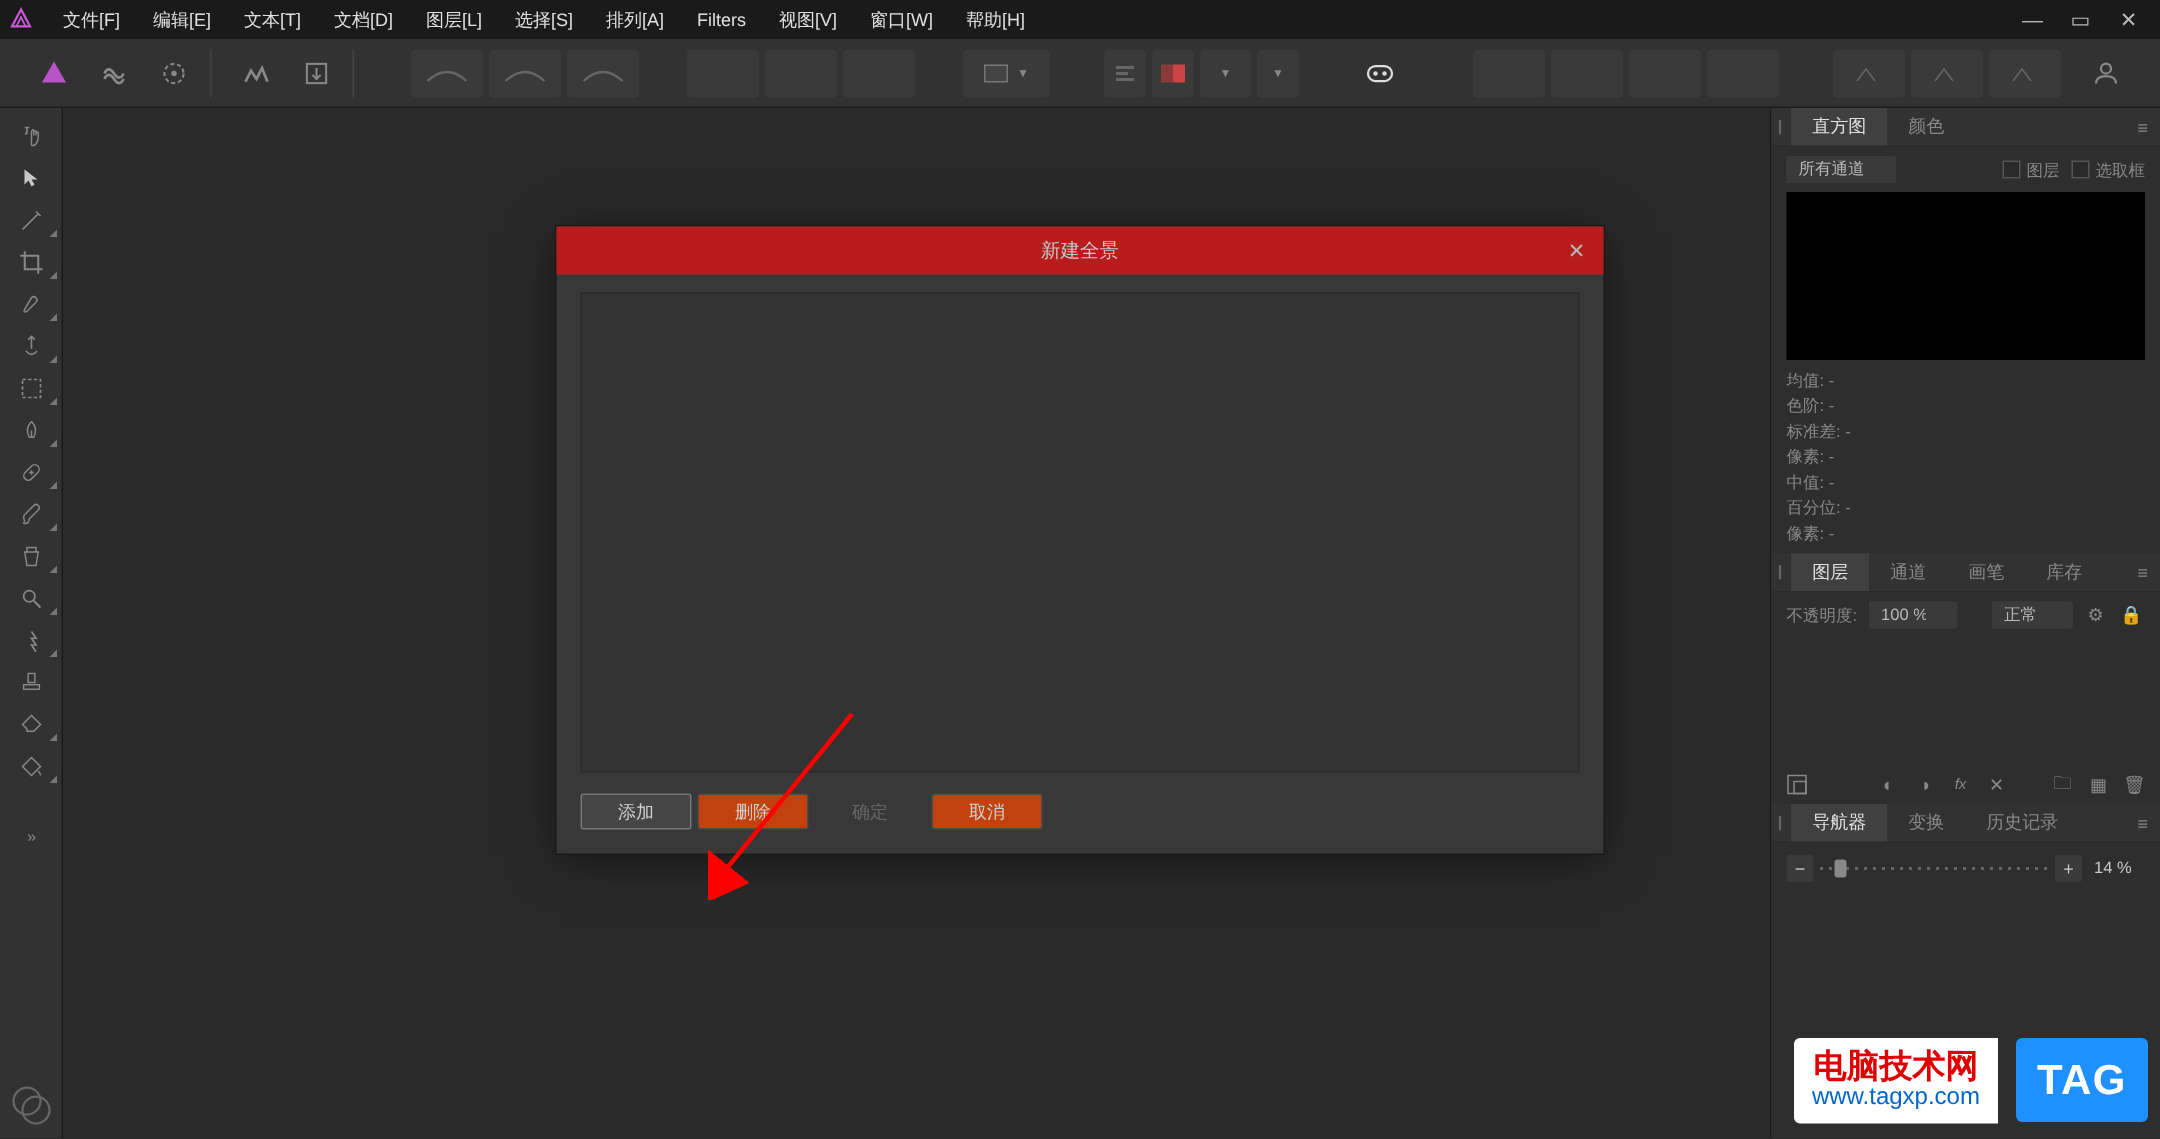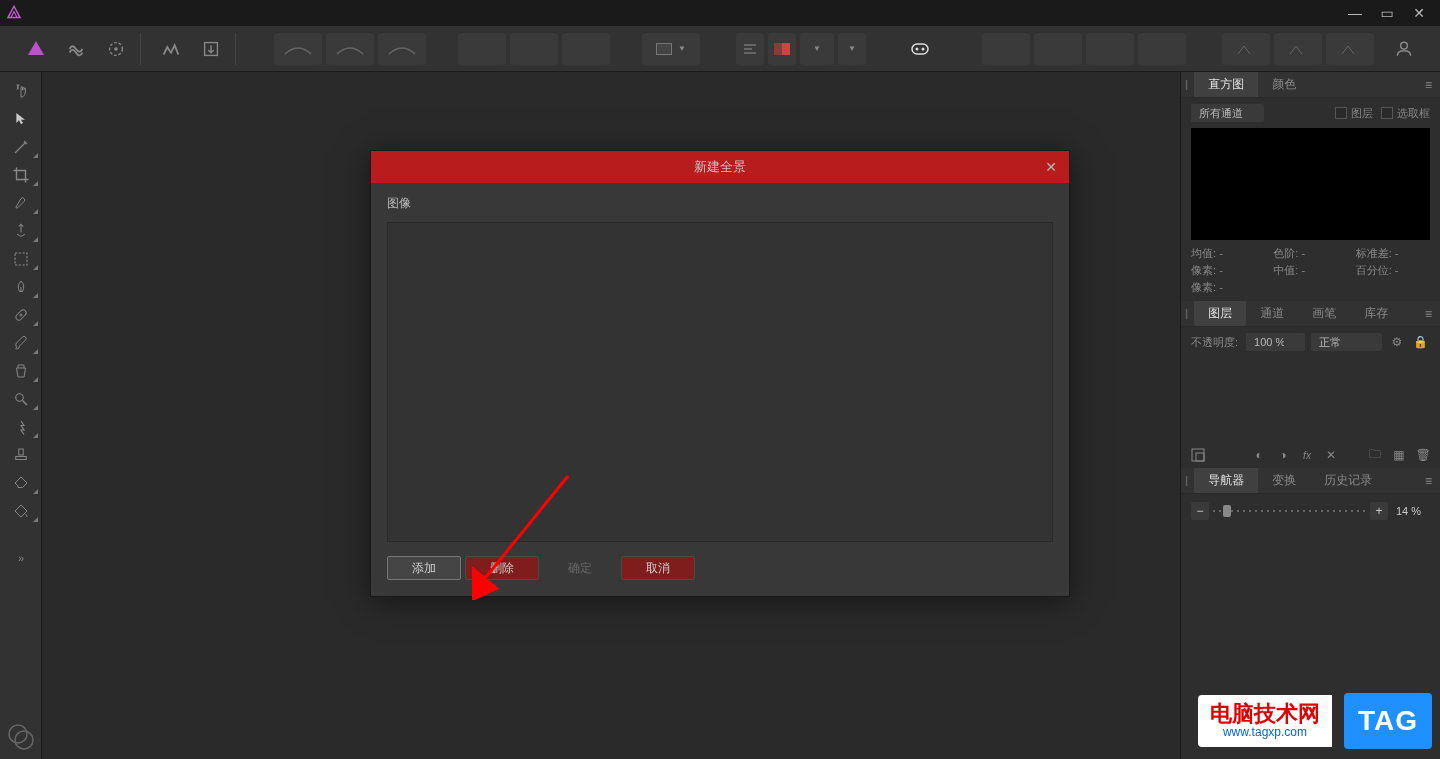--- a/index.html
+++ b/index.html
@@ -37,21 +37,21 @@
 .panel-menu { margin-left: auto; padding: 4px 8px; color: #888; cursor: pointer; }
 .panel-body { background: #2e2e2e; }
 
 .hist-controls { display: flex; align-items: center; padding: 6px 10px; gap: 8px; font-size: 11px; }
 .hist-select { background: #3a3a3a; color: #b8b8b8; border: none; padding: 3px 18px 3px 8px; font-size: 11px; appearance: none; position: relative; }
 .hist-select-wrap { display: flex; align-items: center; background: #3a3a3a; border-radius: 2px; padding-right: 4px; }
 .hist-select-wrap::after { content: "▼"; font-size: 7px; color: #888; margin-left: -14px; margin-right: 6px; pointer-events: none; }
 .hist-chk { display: flex; align-items: center; gap: 4px; color: #888; font-size: 11px; }
 .hist-chk-box { width: 12px; height: 12px; border: 1px solid #555; background: #2a2a2a; }
 .hist-preview { background: #000; height: 112px; margin: 0 10px; }
-.hist-stats { display: grid; grid-template-columns: 1fr 1fr 1fr; padding: 6px 10px; font-size: 11px; color: #888; gap: 2px 8px; }
+.hist-stats { display: grid; grid-template-columns: 1fr; padding: 6px 10px; font-size: 11px; color: #888; gap: 2px 8px; }
 .hist-range { display: flex; align-items: center; padding: 6px 10px; gap: 6px; font-size: 11px; color: #888; }
 .range-input { flex: 1; background: #3a3a3a; border: none; color: #c8c8c8; padding: 3px 6px; font-size: 11px; }
 
 .layers-controls { display: flex; align-items: center; padding: 6px 10px; gap: 6px; font-size: 11px; color: #888; }
 .layers-canvas { height: 85px; background: #2e2e2e; }
 .layers-footer { display: flex; align-items: center; padding: 4px 8px; gap: 6px; }
 .lf-icon { width: 18px; height: 18px; display: flex; align-items: center; justify-content: center; color: #888; cursor: pointer; font-size: 12px; }
 
 .nav-controls { display: flex; align-items: center; padding: 8px 10px; gap: 4px; }
 .nav-btn { width: 18px; height: 18px; background: #3a3a3a; border-radius: 2px; display: flex; align-items: center; justify-content: center; color: #c8c8c8; cursor: pointer; font-size: 12px; }
@@ -62,43 +62,56 @@
 
 .dialog { position: absolute; left: 370px; top: 150px; width: 700px; background: #383838; border: 1px solid #1a1a1a; box-shadow: 0 4px 30px rgba(0,0,0,0.5); }
 .dialog-title { height: 32px; display: flex; align-items: center; justify-content: center; color: #c8c8c8; font-size: 13px; position: relative; background: #b91c1c; }
 .dialog-close { position: absolute; right: 8px; top: 6px; width: 20px; height: 20px; display: flex; align-items: center; justify-content: center; cursor: pointer; color: #b8b8b8; font-size: 14px; }
 .dialog-body { padding: 12px 16px 16px; }
 .dialog-cols { display: flex; gap: 38px; }
 .dialog-col { flex: 1; }
 .dialog-col-label { color: #b8b8b8; font-size: 12px; margin-bottom: 10px; }
 .dialog-list { height: 320px; border: 1px solid #2a2a2a; background: #333; }
 .dialog-actions { display: flex; align-items: center; margin-top: 14px; gap: 4px; }
-.dialog-btn { width: 74px; height: 24px; background: #7f1d1d; border: 1px solid #4a4a4a; color: #d0d0d0; display: flex; align-items: center; justify-content: center; cursor: pointer; font-size: 12px; border-radius: 2px; }
+.dialog-btn { width: 74px; height: 24px; background: #c2410c; border: 1px solid #4a4a4a; color: #d0d0d0; display: flex; align-items: center; justify-content: center; cursor: pointer; font-size: 12px; border-radius: 2px; }
 .dialog-btn.primary { border: 1px solid #777; background: #454545; }
 .dialog-btn.disabled { color: #666; cursor: default; }
 
 .red-arrow { position: absolute; left: 472px; top: 470px; pointer-events: none; z-index: 10; }
 
 .watermark { position: absolute; right: 8px; bottom: 10px; display: flex; align-items: center; gap: 12px; }
 .wm-text { background: #fff; padding: 8px 12px; border-radius: 4px 0 0 4px; text-align: center; }
 .wm-text-1 { color: #e00000; font-weight: bold; font-size: 22px; line-height: 1; }
-.wm-text-2 { color: #0066cc; font-size: 12px; line-height: 1.2; }
+.wm-text-2 { color: #0066cc; font-size: 16px; line-height: 1.2; }
 .wm-tag { background: #1e90ff; color: #fff; font-weight: bold; font-size: 28px; padding: 12px 14px; border-radius: 4px; letter-spacing: 1px; }
 
 svg { display: block; }
 </style>
 </head>
 <body>
 
 <div class="titlebar">
   <div class="app-logo">
     <svg viewBox="0 0 24 24">
         <path d="M12 3 L20 18 L4 18 Z" fill="none" stroke="#c858d8" stroke-width="2"></path>
         <path d="M8 18 L12 10 L16 18" fill="none" stroke="#c858d8" stroke-width="1.5"></path>
       </svg>
+  </div>
+  <div class="menu-bar">
+    <div class="menu-item">文件[F]</div>
+    <div class="menu-item">编辑[E]</div>
+    <div class="menu-item">文本[T]</div>
+    <div class="menu-item">文档[D]</div>
+    <div class="menu-item">图层[L]</div>
+    <div class="menu-item">选择[S]</div>
+    <div class="menu-item">排列[A]</div>
+    <div class="menu-item">Filters</div>
+    <div class="menu-item">视图[V]</div>
+    <div class="menu-item">窗口[W]</div>
+    <div class="menu-item">帮助[H]</div>
   </div>
   <div class="title-right">
     <div class="window-btn">—</div>
     <div class="window-btn">▭</div>
     <div class="window-btn close-btn">✕</div>
   </div>
 </div>
 
 <div class="toolbar">
   <div class="tool-section">
@@ -387,21 +400,21 @@
       <div class="panel-tab">画笔</div>
       <div class="panel-tab">库存</div>
       <div class="panel-menu">≡</div>
     </div>
     <div class="panel-body">
       <div class="layers-controls">
         <span>不透明度:</span>
         <div class="hist-select-wrap" style="margin-left:2px;">
             <select class="hist-select" style="width:56px;"><option>100 %</option></select>
           </div>
-        <div class="hist-select-wrap" style="flex:1;margin-left:0;">
+        <div class="hist-select-wrap" style="flex:1;margin-left:17px;">
             <select class="hist-select" style="width:100%;"><option>正常</option></select>
           </div>
         <span class="lf-icon">⚙</span>
         <span class="lf-icon">🔒</span>
       </div>
       <div class="layers-canvas"></div>
       <div class="layers-footer">
         <span class="lf-icon">
             <svg width="14" height="14" viewBox="0 0 14 14">
               <rect x="1" y="1" width="12" height="12" stroke="#888" fill="none"></rect>
@@ -441,21 +454,20 @@
 </div>
 
 <div class="dialog">
   <div class="dialog-title">
     <span>新建全景</span>
     <div class="dialog-close">✕</div>
   </div>
   <div class="dialog-body">
     <div class="dialog-cols">
       <div class="dialog-col">
-        <div class="dialog-col-label">图像</div>
         <div class="dialog-list"></div>
       </div>
     </div>
     <div class="dialog-actions">
       <div class="dialog-btn primary">添加</div>
       <div class="dialog-btn">删除</div>
       <div class="dialog-btn disabled" style="background:transparent;border:none;">确定</div>
       <div class="dialog-btn">取消</div>
     </div>
   </div>

